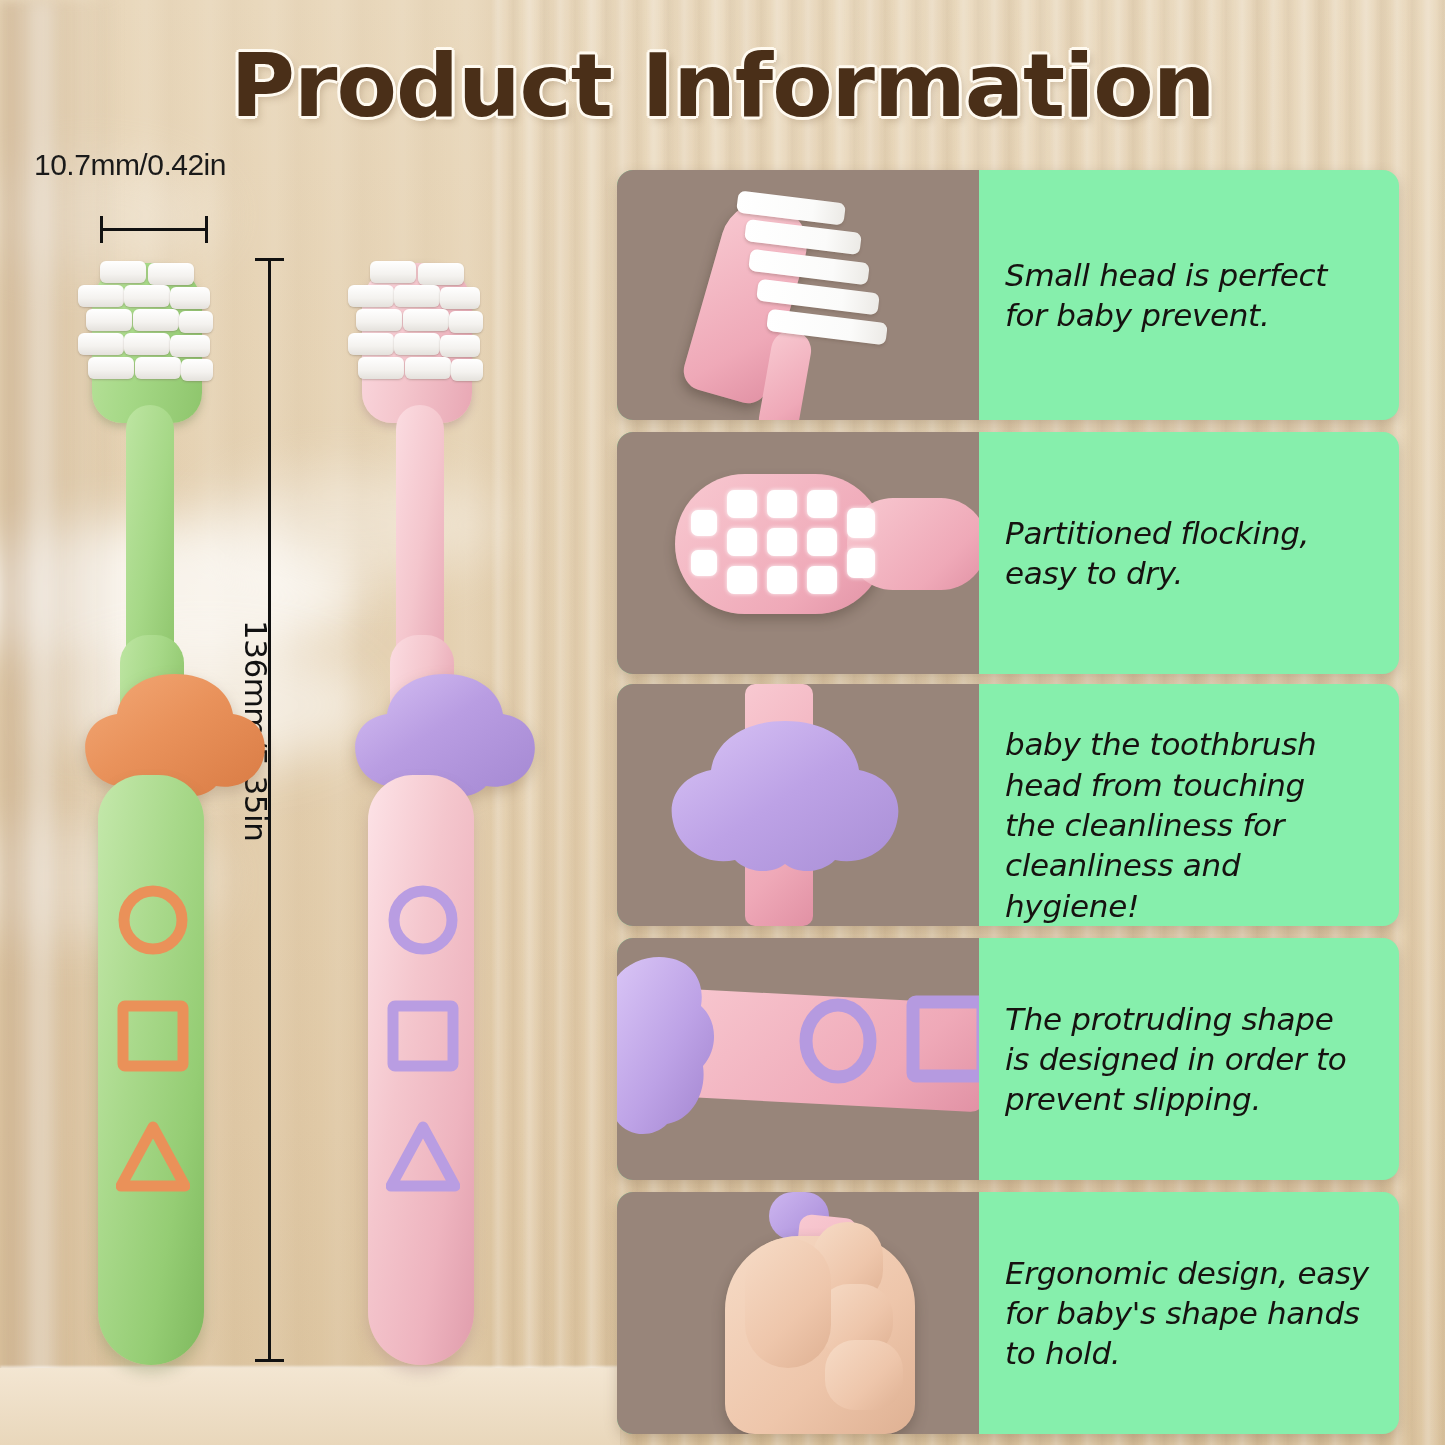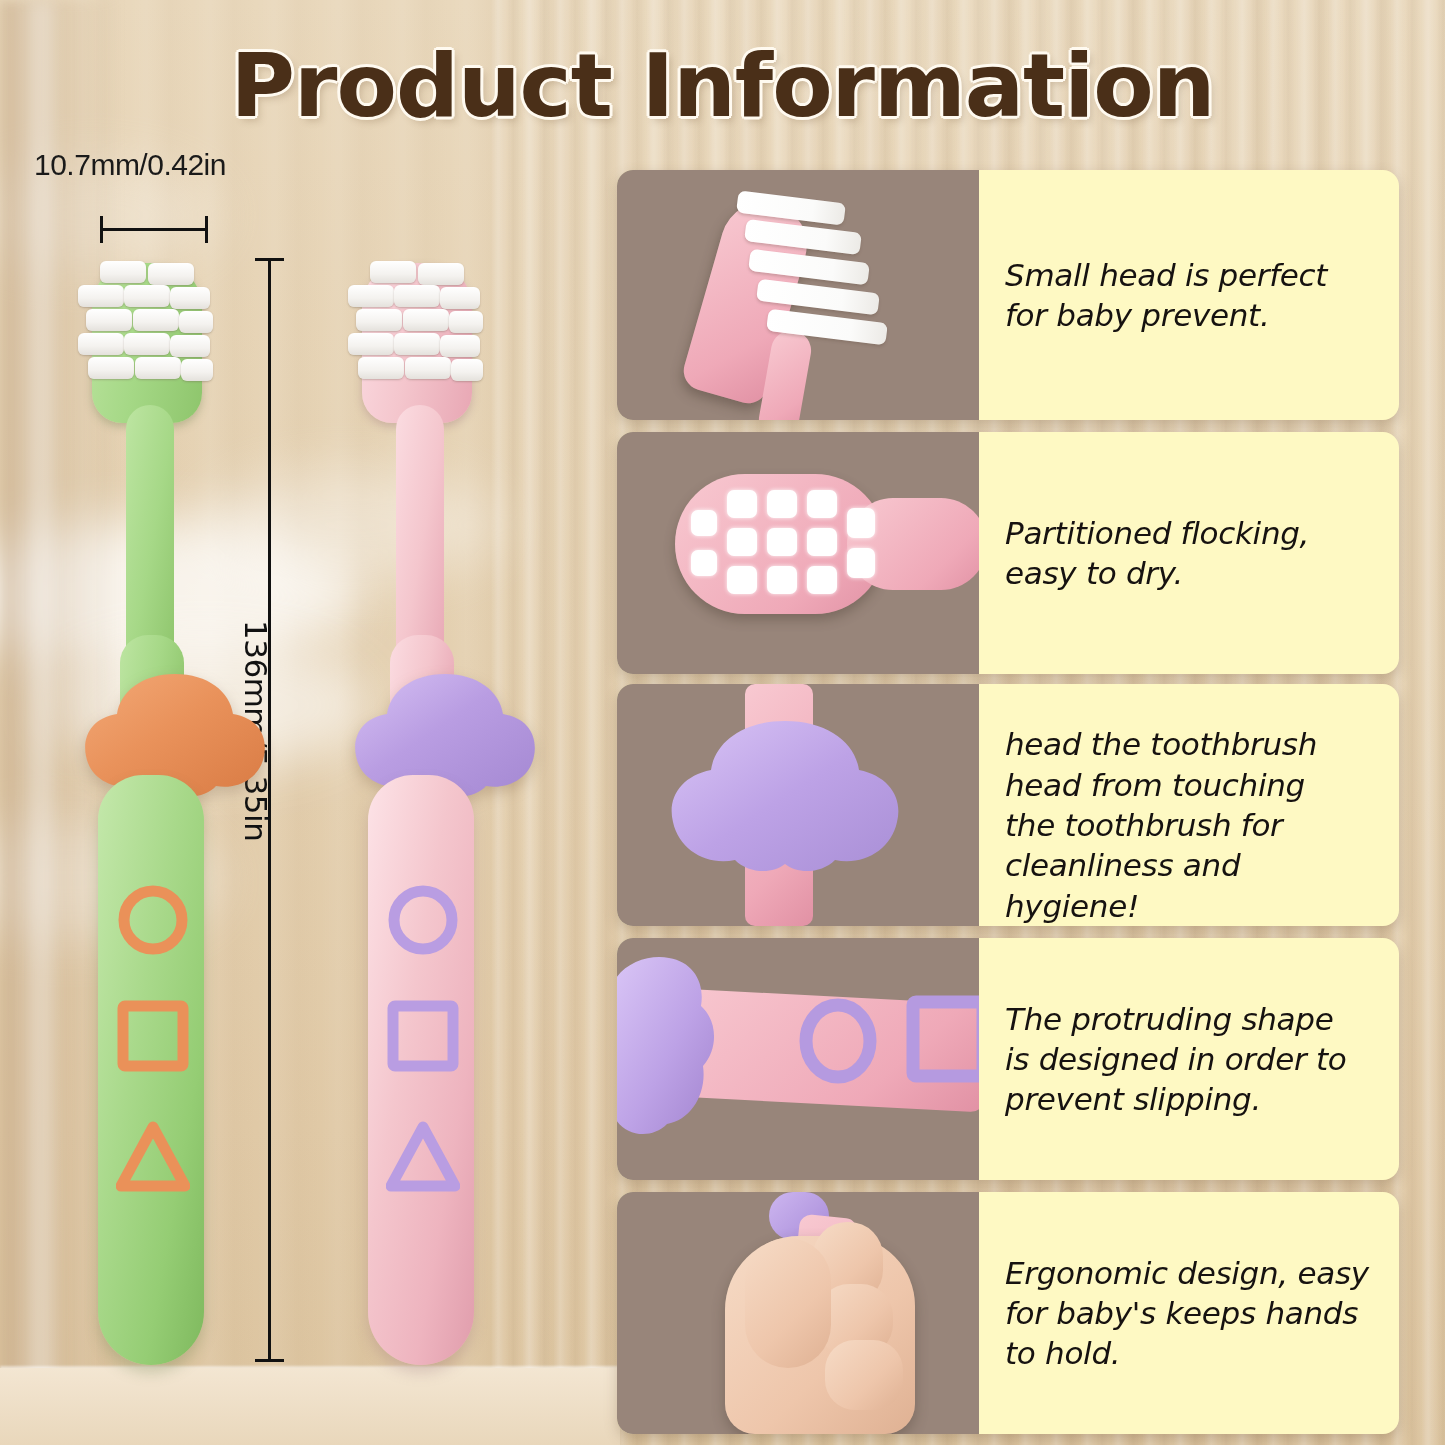--- a/index.html
+++ b/index.html
@@ -219,21 +219,21 @@
     background: linear-gradient(180deg, #ffffff 0%, #f4f2ef 60%, #e4e1dc 100%);
     border-radius: 6px;
     box-shadow: 0 1px 2px rgba(110,95,80,.35);
   }
 
   
   .feature {
     position: absolute;
     display: flex;
     border-radius: 16px;
-    background: #fef9c3;
+    background: #86efac;
     box-shadow: 0 5px 13px rgba(120,95,70,.30);
     overflow: hidden;
   }
   .feature-photo {
     position: relative;
     flex: 0 0 auto;
     background: #98857a;
     overflow: hidden;
   }
   .feature-text {
@@ -472,23 +472,23 @@
           </linearGradient>
         </defs>
         <path d="M120 5 C162 5 190 26 194 54 C224 60 238 82 232 106 C226 134 198 150 170 144
                  C156 158 132 158 120 148 C108 158 84 158 70 144 C42 150 14 134 8 106
                  C2 82 16 60 46 54 C50 26 78 5 120 5 Z" fill="url(#cg3)"></path>
       </svg>
     </div>
     <div class="feature-text">
       <p>
         <br>
-        <span>head the toothbrush</span><br>
+        <span>baby the toothbrush</span><br>
         <span>head from touching</span><br>
-        <span>the toothbrush for</span><br>
+        <span>the cleanliness for</span><br>
         <span>cleanliness and hygiene!</span>
       </p>
     </div>
   </div>
 
   <div class="feature" style="left:617px; top:938px; width:782px; height:242px;">
     <div class="feature-photo" style="width:362px; height:242px;">
       <div class="ph ph-pink" style="left:40px; top:58px; width:330px; height:108px; border-radius:14px;
                   transform:rotate(3deg);"></div>
       <svg class="ph" style="left:-6px; top:16px; width:110px; height:190px;" viewBox="0 0 110 190">
@@ -529,19 +529,19 @@
                   box-shadow:0 6px 14px rgba(60,45,38,.30);"></div>
 
       <div class="ph ph-skin" style="left:196px; top:30px; width:70px; height:82px; border-radius:34px;"></div>
       <div class="ph ph-skin" style="left:200px; top:92px; width:76px; height:72px; border-radius:32px;"></div>
       <div class="ph ph-skin" style="left:208px; top:148px; width:78px; height:70px; border-radius:30px;"></div>
       <div class="ph ph-skin" style="left:128px; top:46px; width:86px; height:130px; border-radius:44px;"></div>
     </div>
     <div class="feature-text">
       <p>
         <span>Ergonomic design, easy</span><br>
-        <span>for baby's keeps hands</span><br>
+        <span>for baby's shape hands</span><br>
         <span>to hold.</span>
       </p>
     </div>
   </div>
 
 </div>
 
 </body></html>

